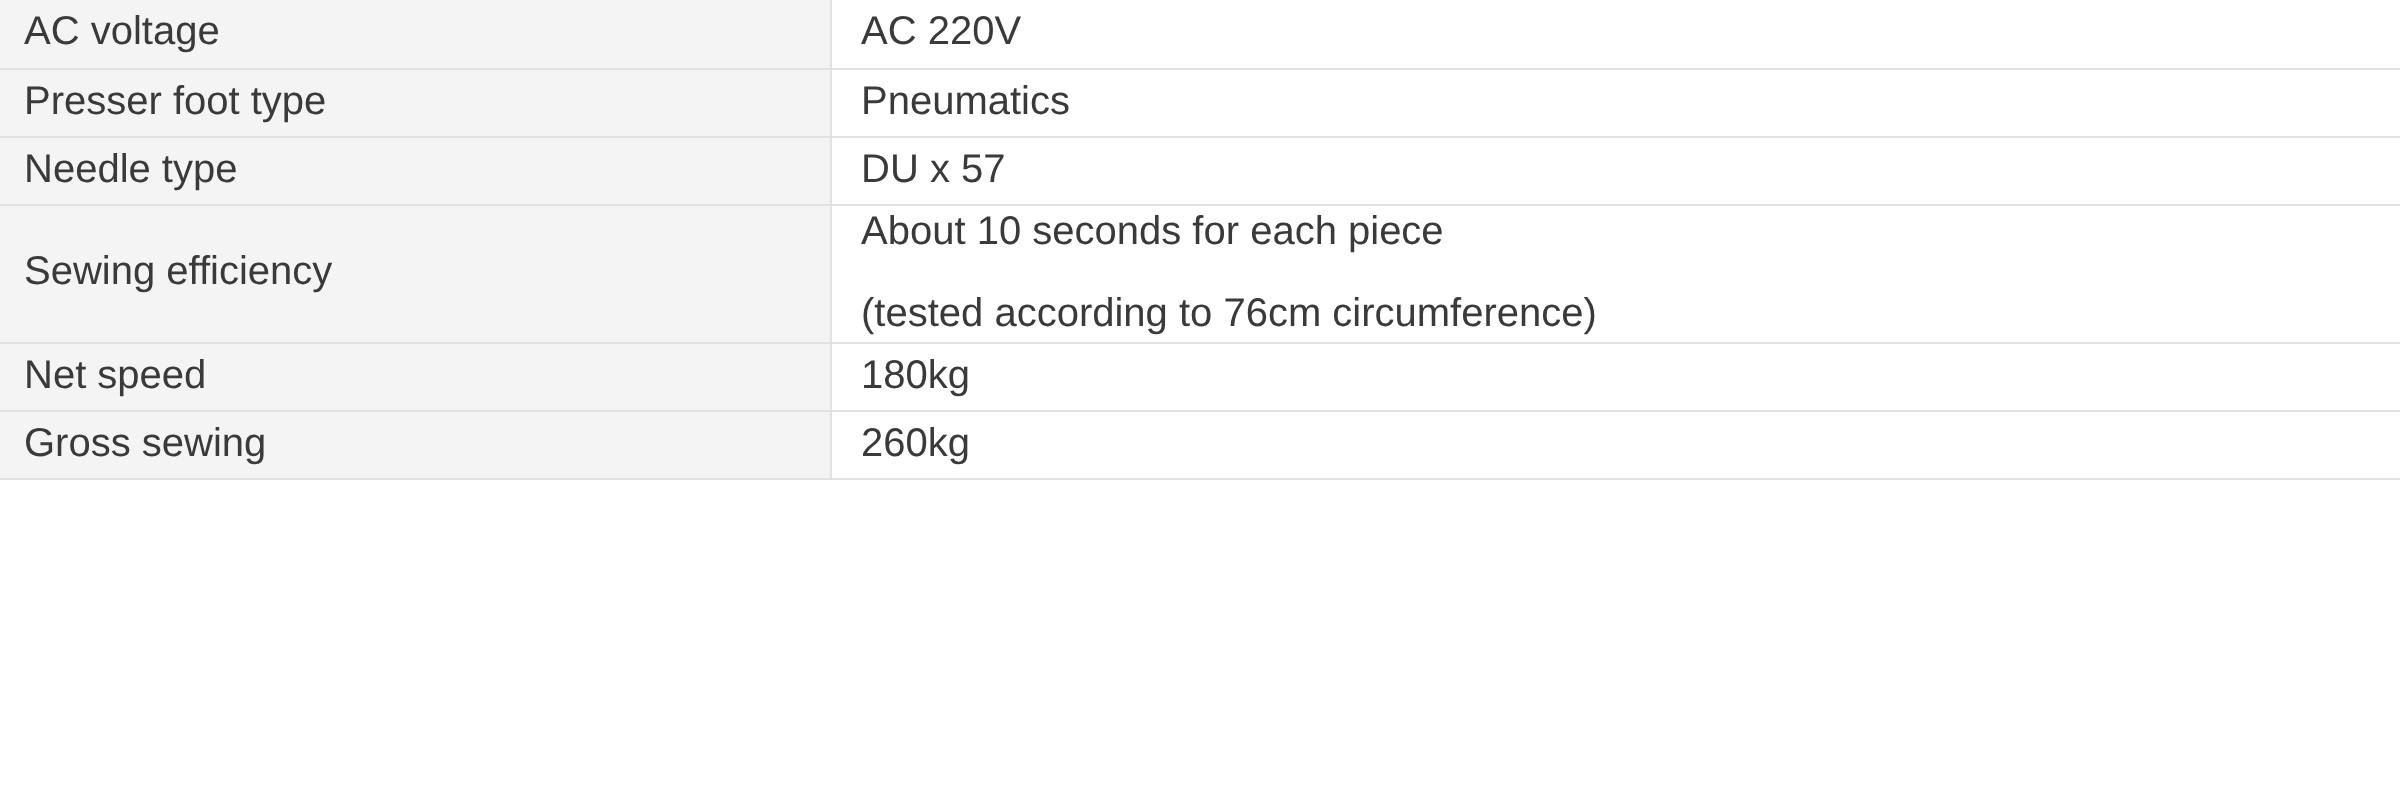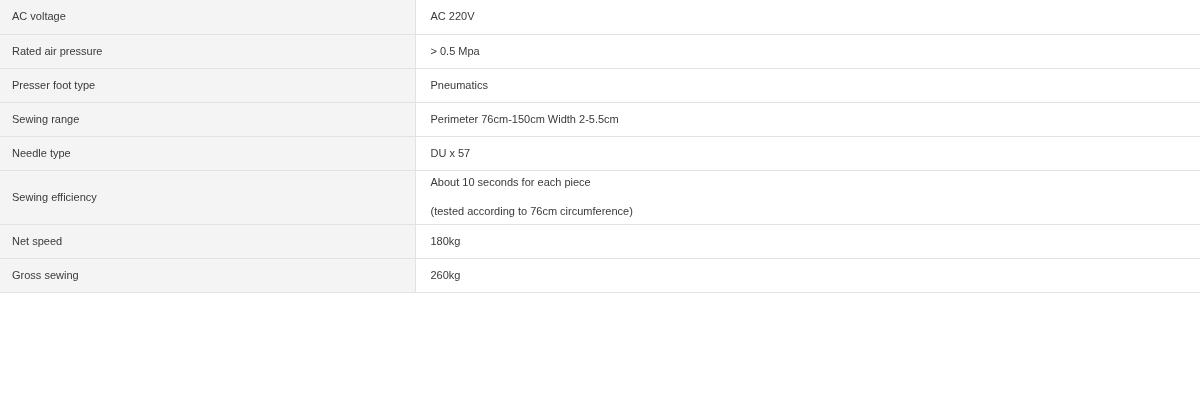--- a/index.html
+++ b/index.html
@@ -20,21 +20,21 @@
     table-layout: fixed;
   }
   .spec-table col.label-col { width: 415px; }
   .spec-table col.value-col { width: 785px; }
   .spec-table tr {
     border-bottom: 1px solid #e2e2e2;
   }
   .spec-table td {
     padding: 0 0 0 12px;
     vertical-align: middle;
-    font-size: 11px;
+    font-size: 20px;
     line-height: 1.35;
     height: 34px;
     box-sizing: border-box;
   }
   .spec-table td.label {
     background: #f4f4f4;
     color: #3a3a3a;
     border-right: 1px solid #e2e2e2;
   }
   .spec-table td.value {
@@ -56,36 +56,28 @@
     <col class="label-col">
     <col class="value-col">
   </colgroup>
   <tbody>
 
     <tr>
       <td class="label">AC voltage</td>
       <td class="value">AC 220V</td>
     </tr>
 
-    <tr>
-      <td class="label">Rated air pressure</td>
-      <td class="value">&gt; 0.5 Mpa</td>
-    </tr>
 
     <tr>
       <td class="label">Presser foot type</td>
       <td class="value">Pneumatics</td>
     </tr>
 
 
 
-    <tr>
-      <td class="label">Sewing range</td>
-      <td class="value">Perimeter 76cm-150cm  Width 2-5.5cm</td>
-    </tr>
 
     <tr>
       <td class="label">Needle type</td>
       <td class="value">DU x 57</td>
     </tr>
 
     <tr class="tall">
       <td class="label">Sewing efficiency</td>
       <td class="value">
         <span class="value-line">About 10 seconds for each piece</span>

